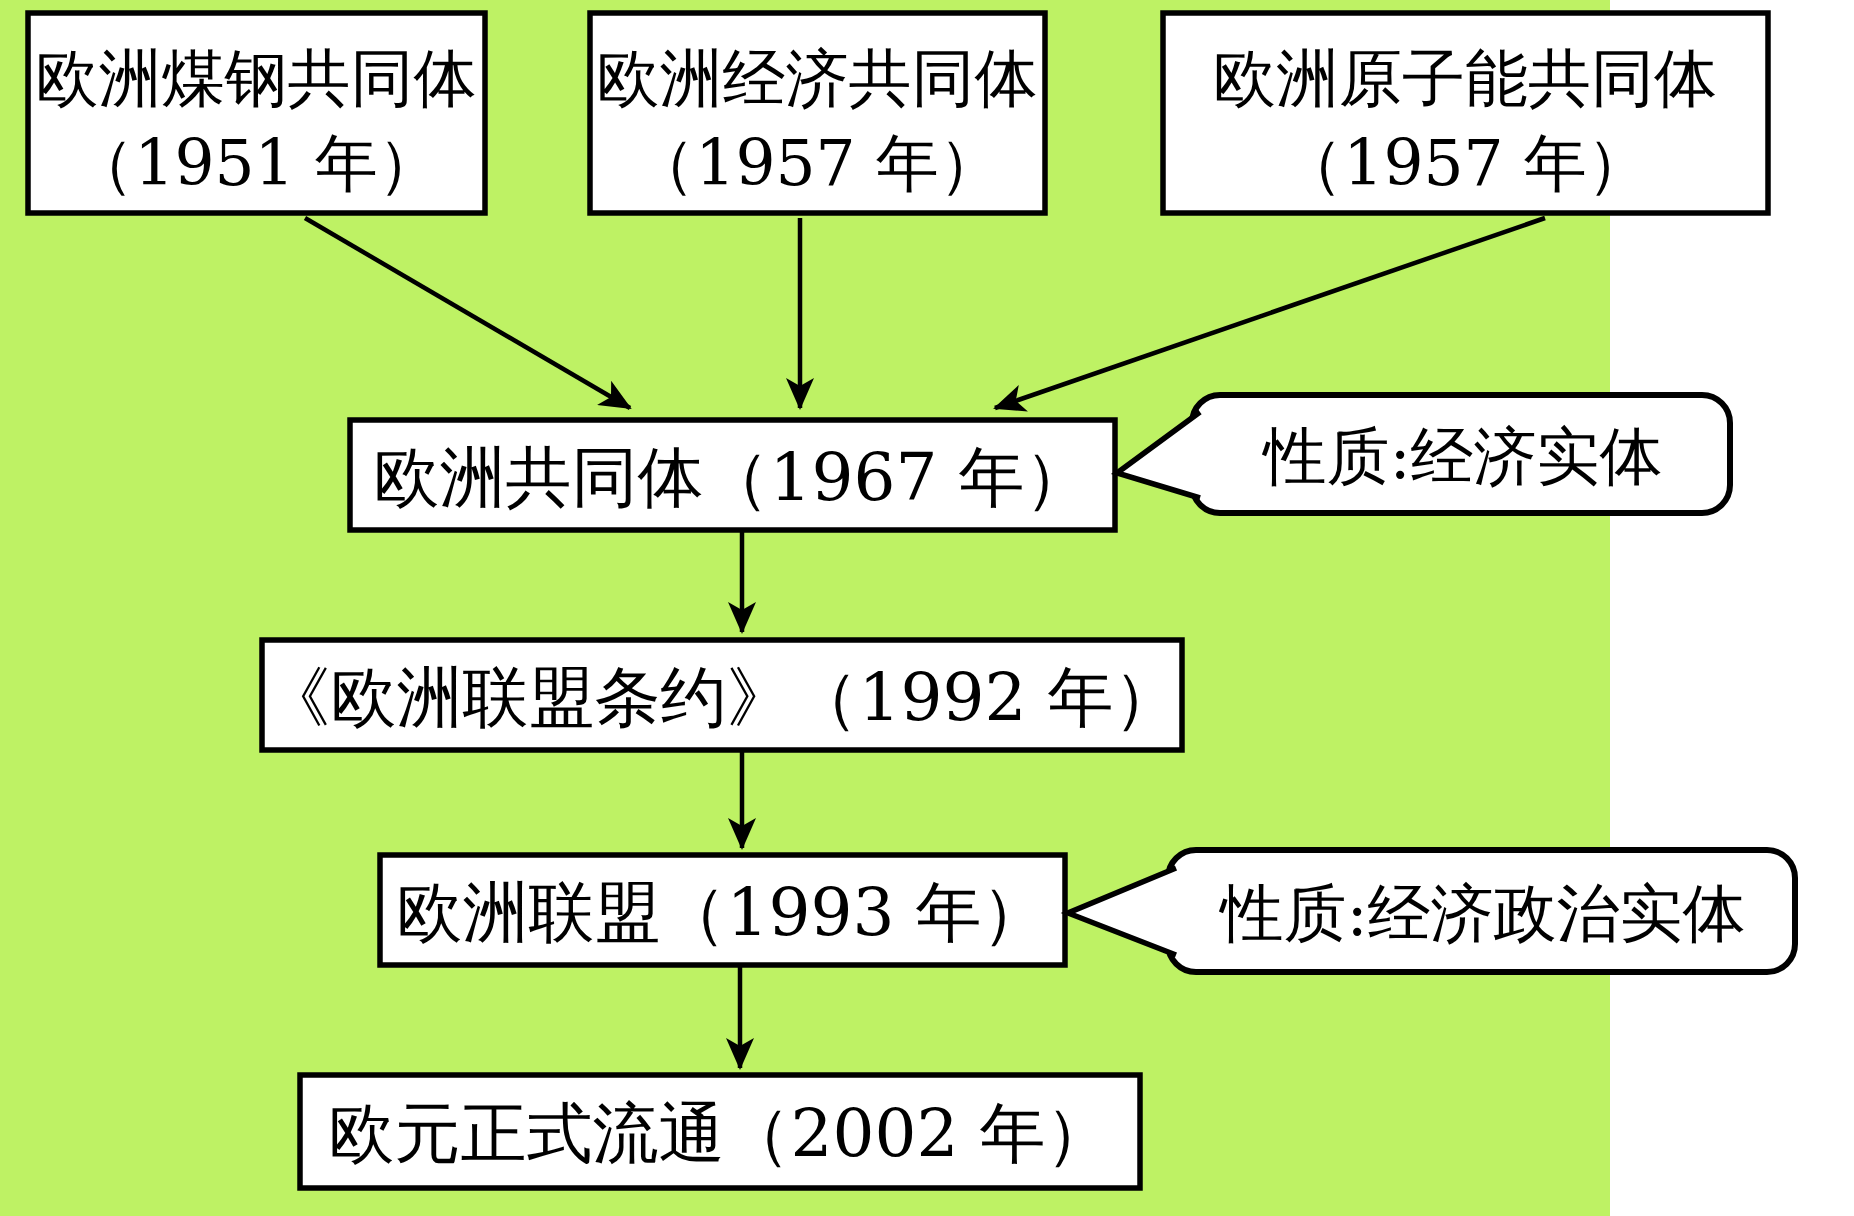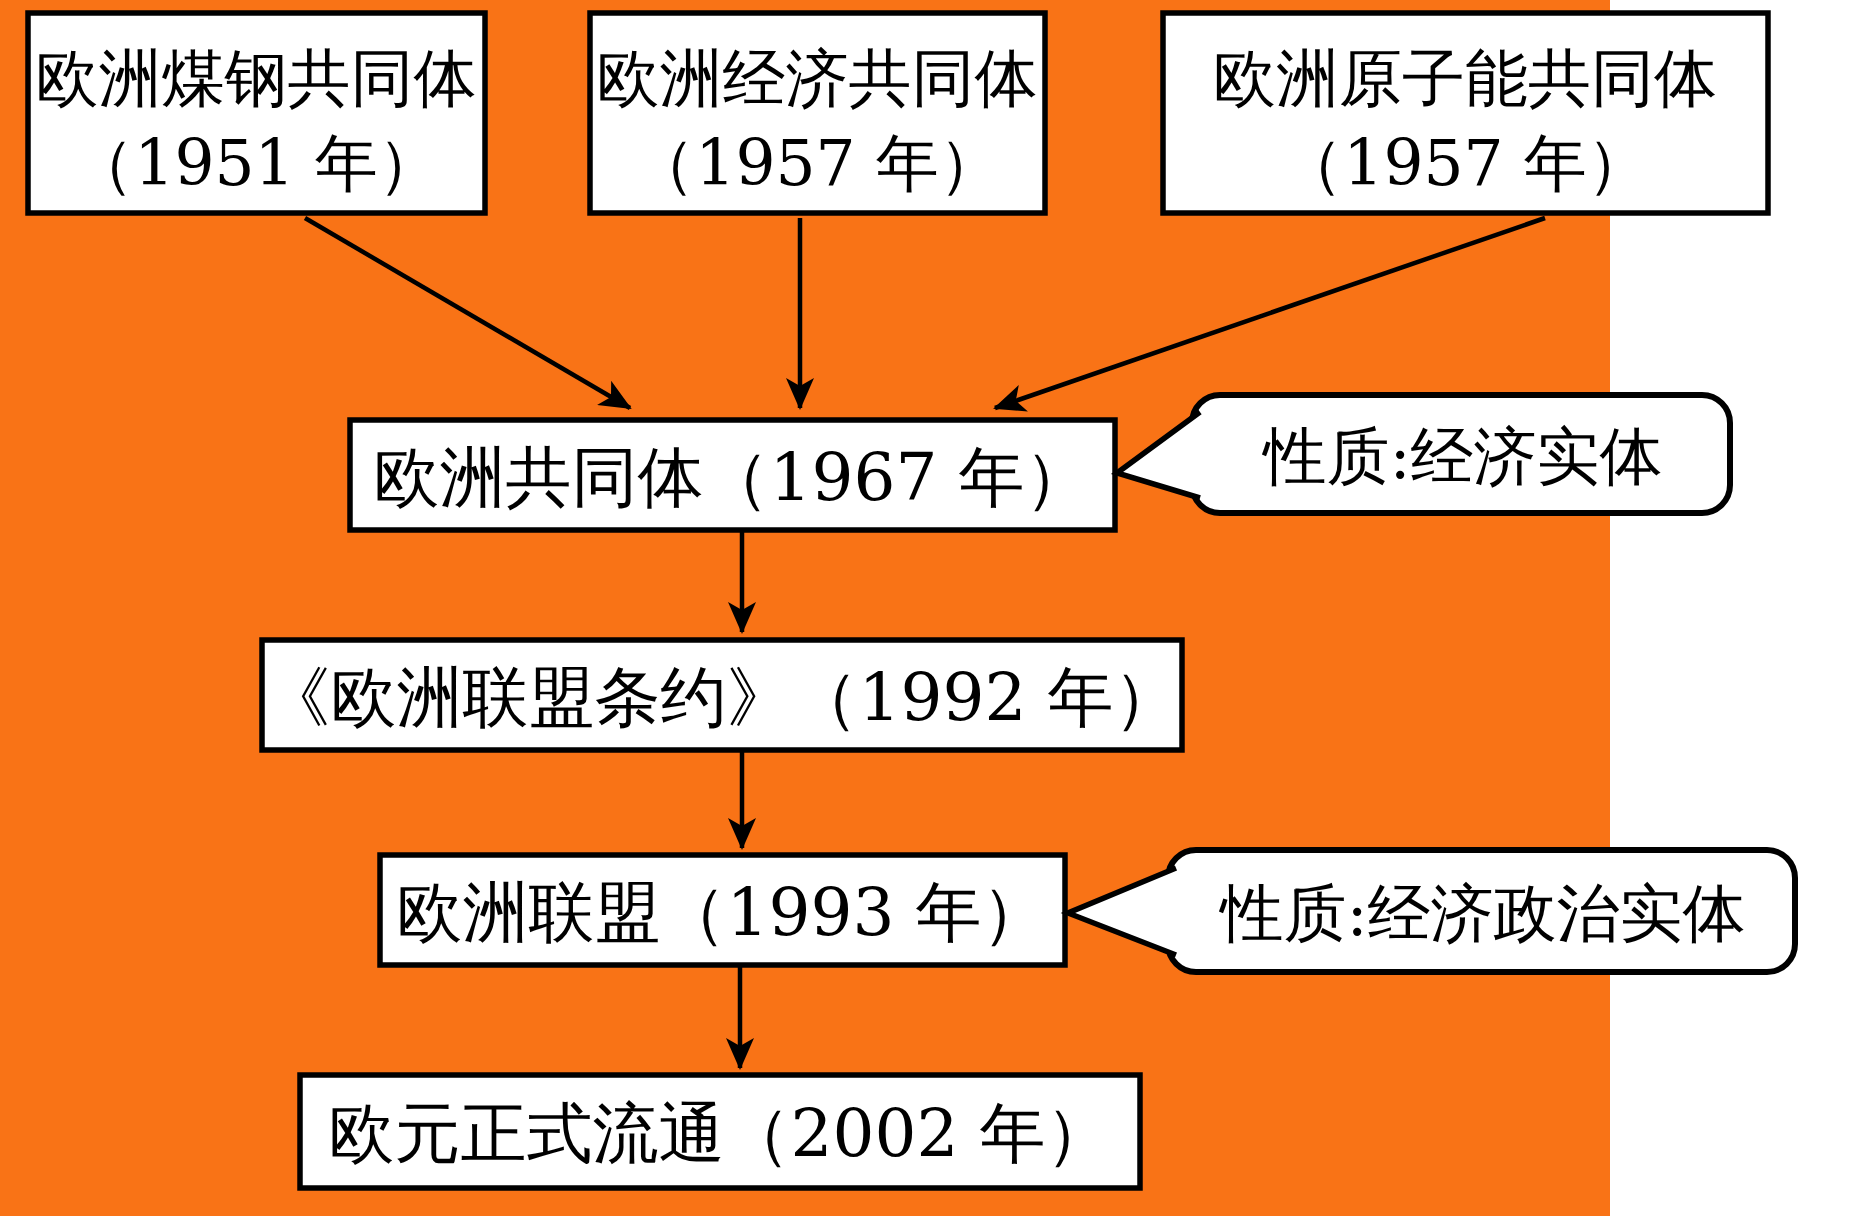--- a/index.html
+++ b/index.html
@@ -3,21 +3,21 @@
 <meta charset="utf-8">
 <style>
   html, body {
     margin: 0;
     padding: 0;
     background: #ffffff;
   }
   .canvas-wrap {
     width: 1610px;
     height: 1216px;
-    background: #f97316;
+    background: #bef264;
     position: relative;
   }
   svg {
     display: block;
     font-family: "DejaVu Serif", "Liberation Serif", serif;
   }
   .node-rect {
     fill: #ffffff;
     stroke: #000000;
     stroke-width: 5.5;

